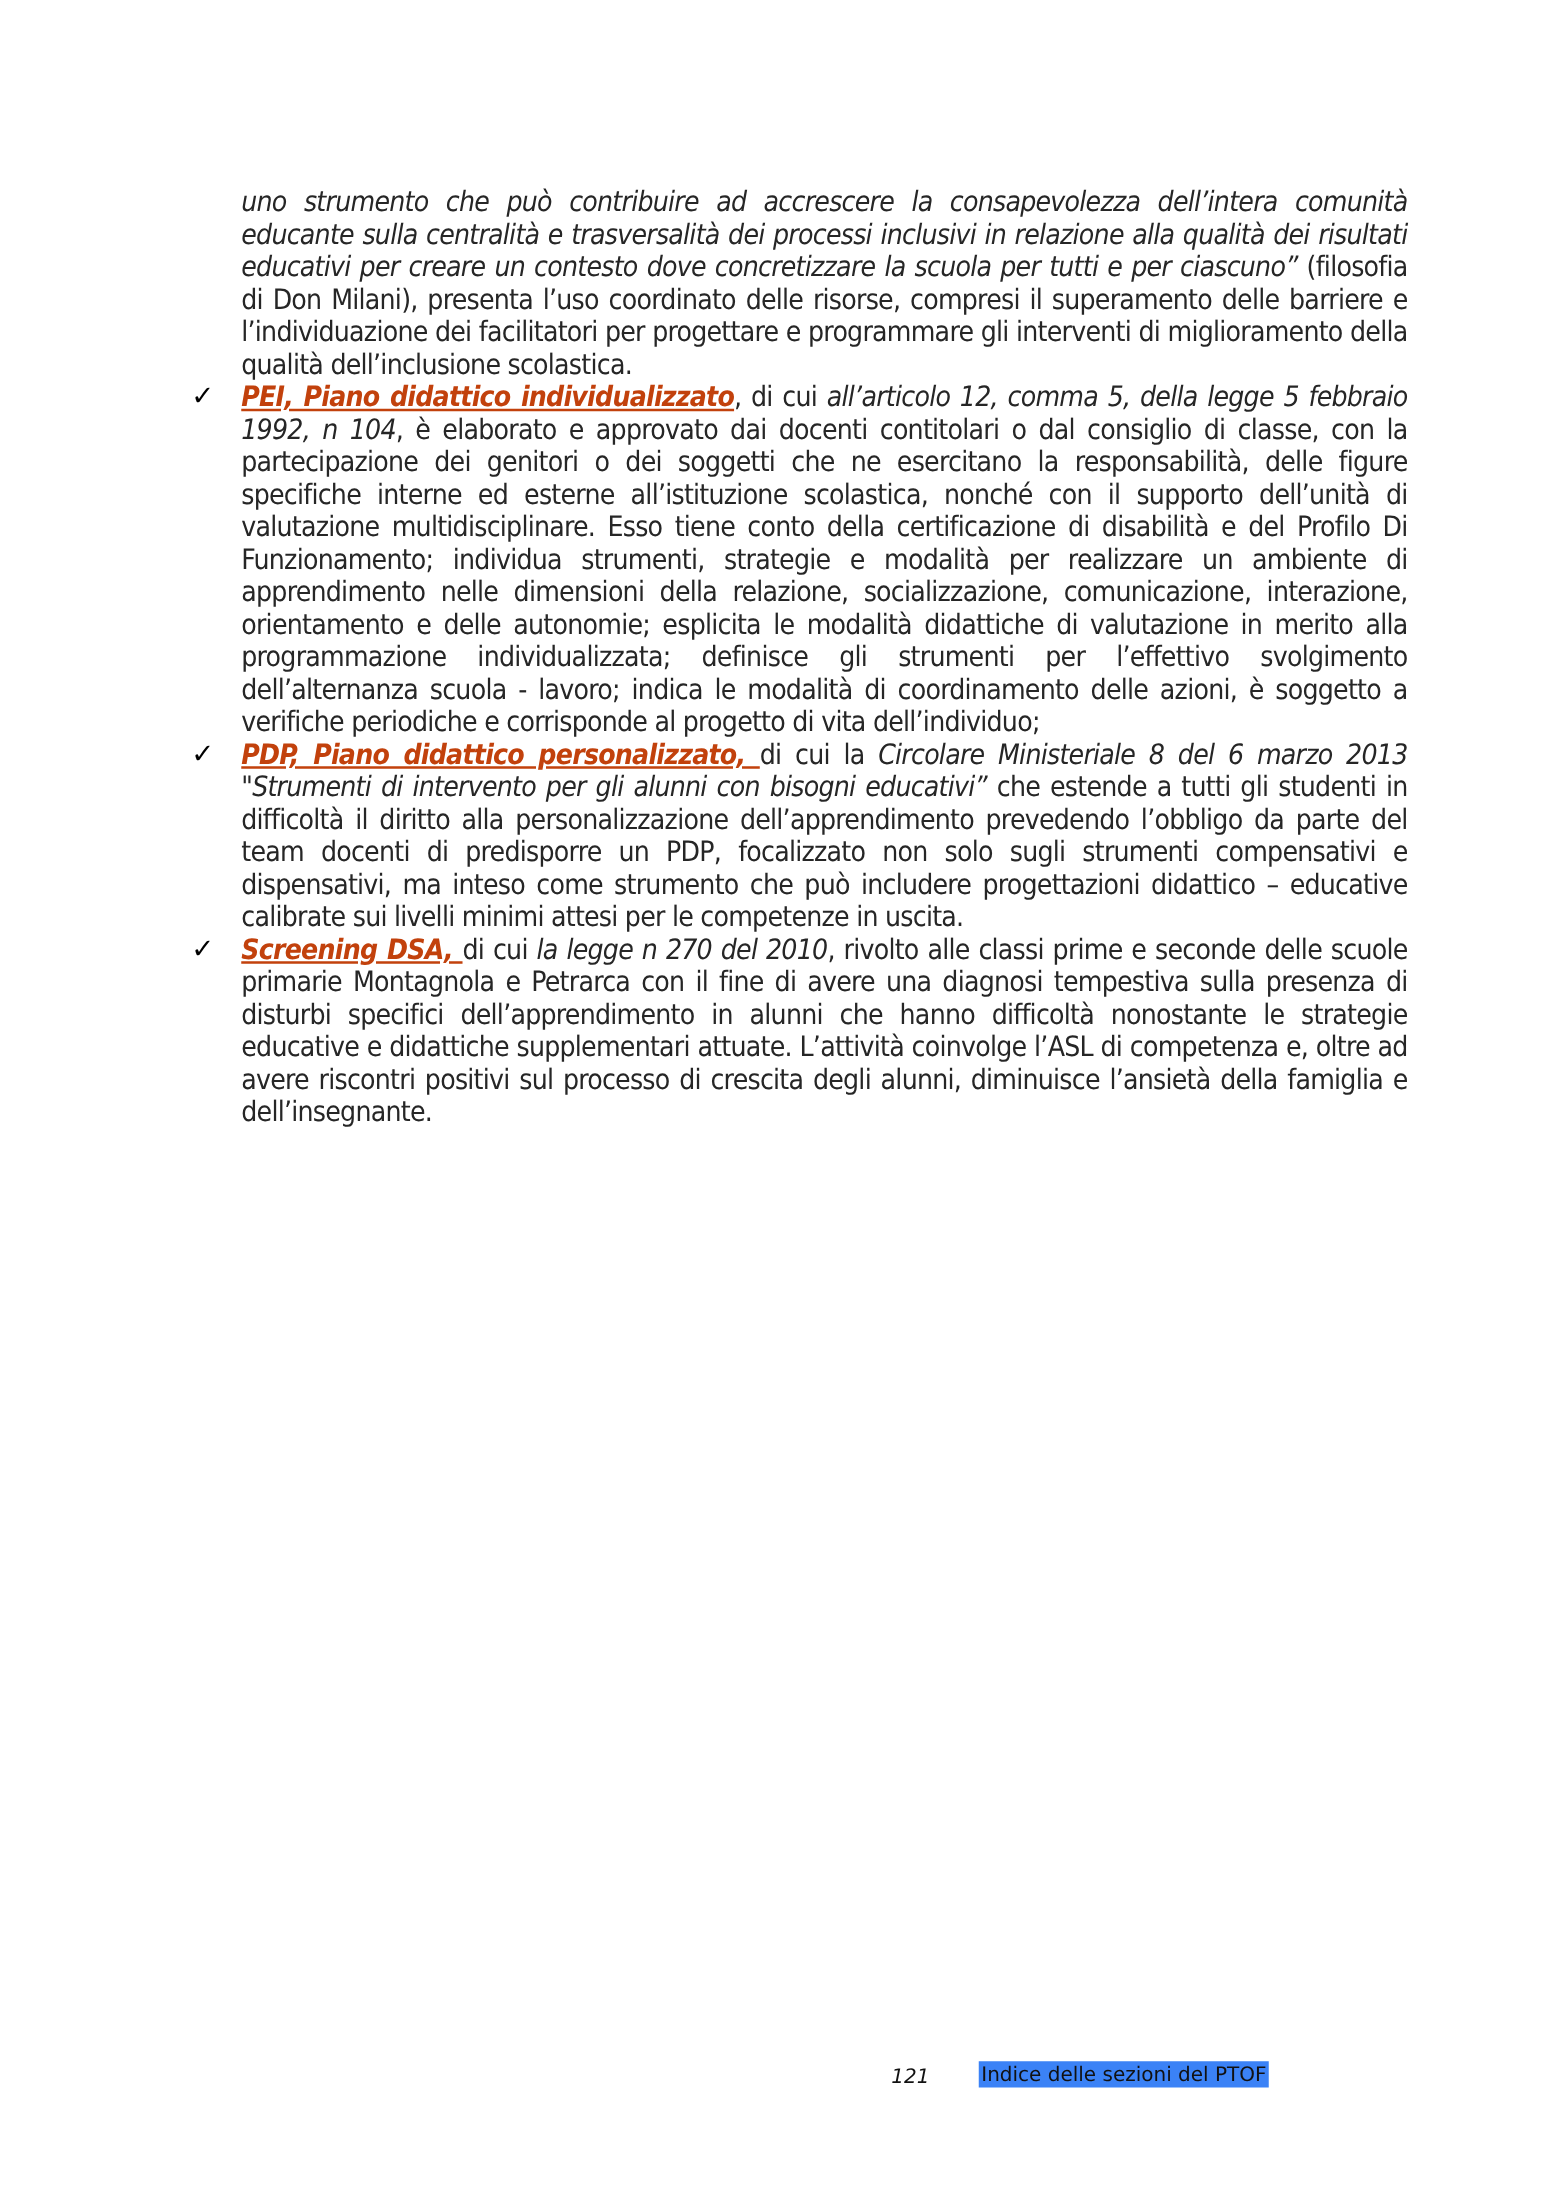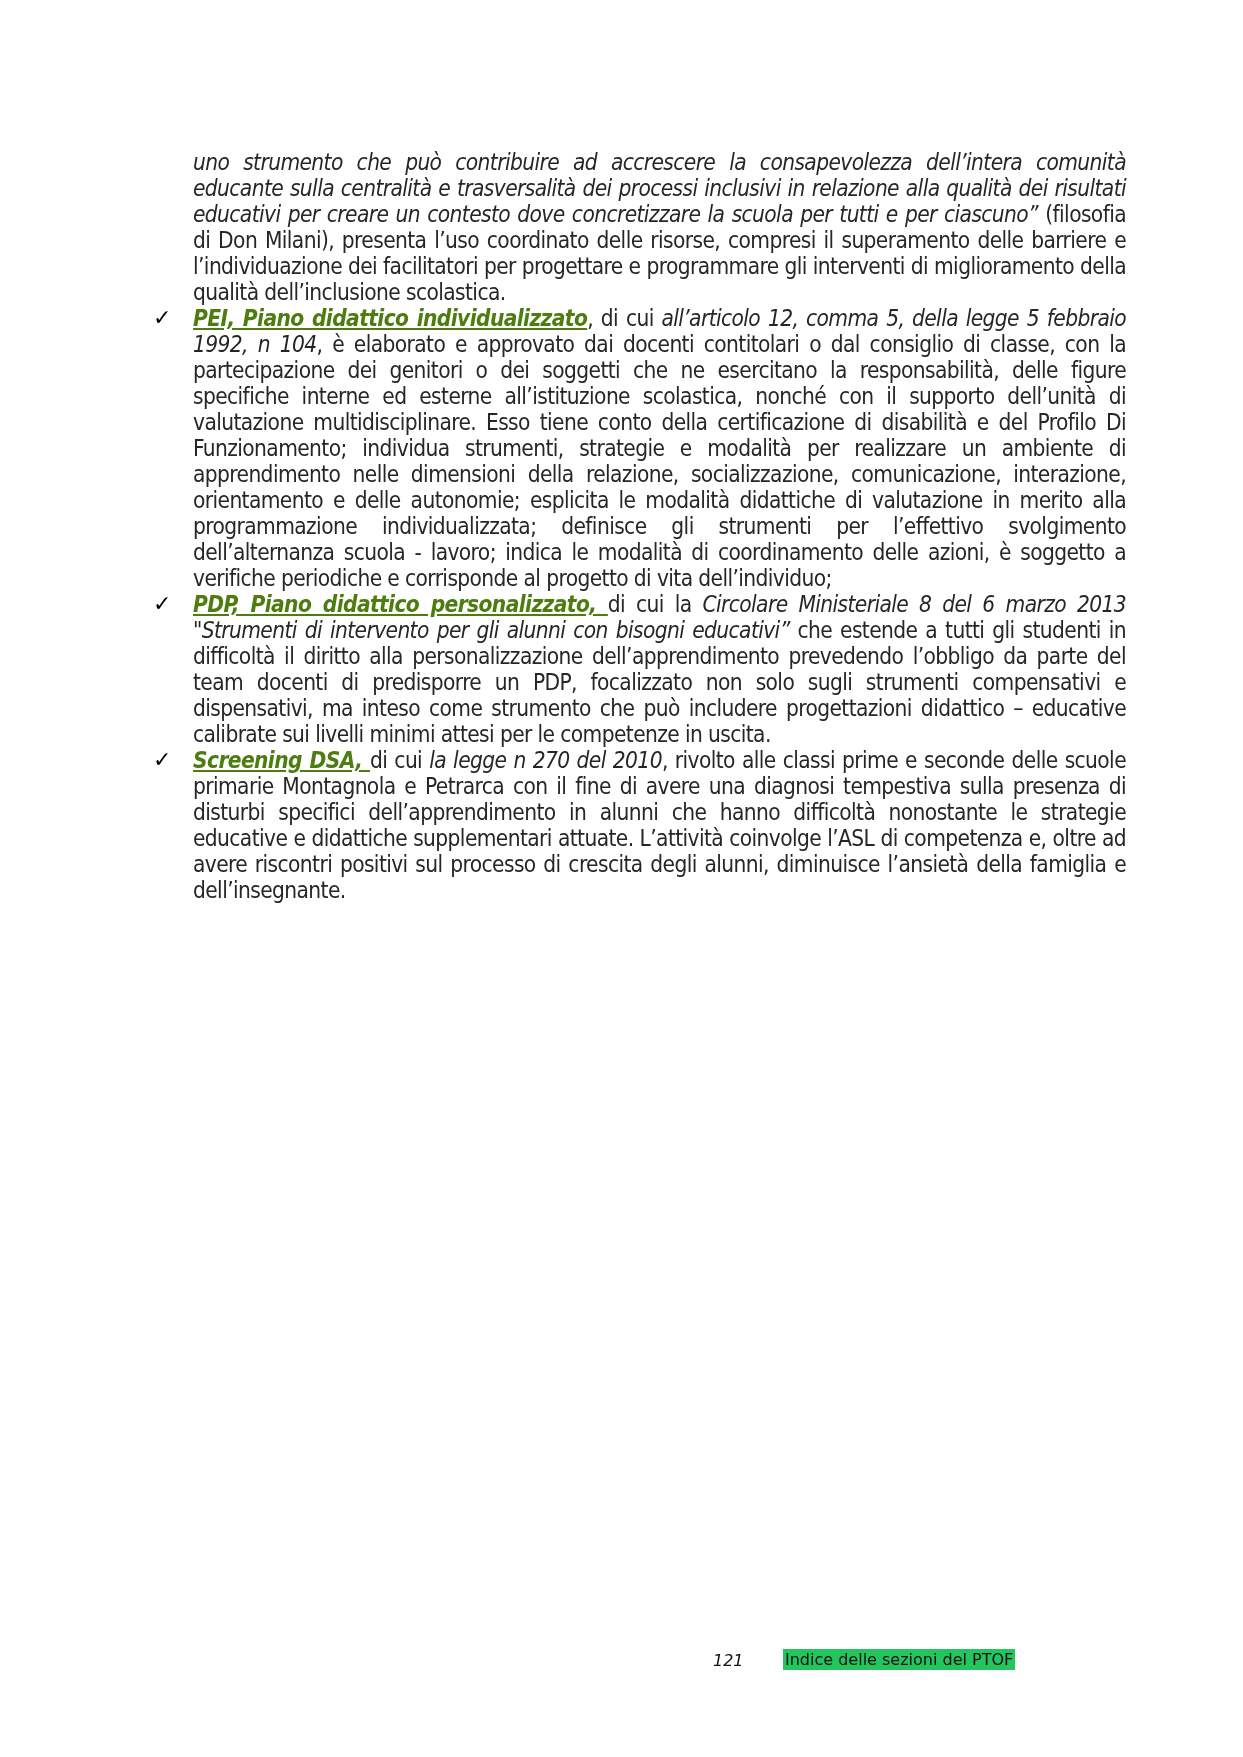--- a/index.html
+++ b/index.html
@@ -11,27 +11,27 @@
     font-size: 22.5px; line-height: 26px; color: #262626;
     text-align: justify; letter-spacing: -0.6px; margin-top: 21px;
   }
   .para { margin: 0; text-align: justify; }
   .it { font-style: italic; }
   .bullet { position: relative; margin: 0; }
   .check {
     position: absolute; left: -40px; top: 0; font-size: 22px; color: #000;
     font-family: "DejaVu Sans", sans-serif; letter-spacing: 0;
   }
-  .term { font-weight: bold; font-style: italic; text-decoration: underline; color: #4d7c0f; }
+  .term { font-weight: bold; font-style: italic; text-decoration: underline; color: #c2410c; }
   .footer {
     position: absolute; top: 1651px; left: 0; width: 1243px;
     font-family: "DejaVu Sans", "Liberation Sans", sans-serif; font-size: 16px; color: #111;
   }
   .page-num { position: absolute; left: 713px; top: 0; font-style: italic; }
-  .footer-link { position: absolute; left: 783px; top: -2px; background: #22c55e; padding: 1px 2px; }
+  .footer-link { position: absolute; left: 783px; top: -2px; background: #3b82f6; padding: 1px 2px; }
 </style>
 </head>
 <body>
 
 <div class="page">
   <div class="content">
 
     <p class="para"><span class="it">uno strumento che può contribuire ad accrescere la consapevolezza dell’intera comunità educante sulla centralità e trasversalità dei processi inclusivi in relazione alla qualità dei risultati educativi per creare un contesto dove concretizzare la scuola per tutti e per  ciascuno”</span><span> (filosofia di Don Milani), presenta l’uso coordinato delle risorse, compresi il superamento delle barriere e l’individuazione dei facilitatori per progettare e programmare gli interventi di miglioramento della qualità dell’inclusione scolastica.</span></p>
 
     <p class="bullet">

